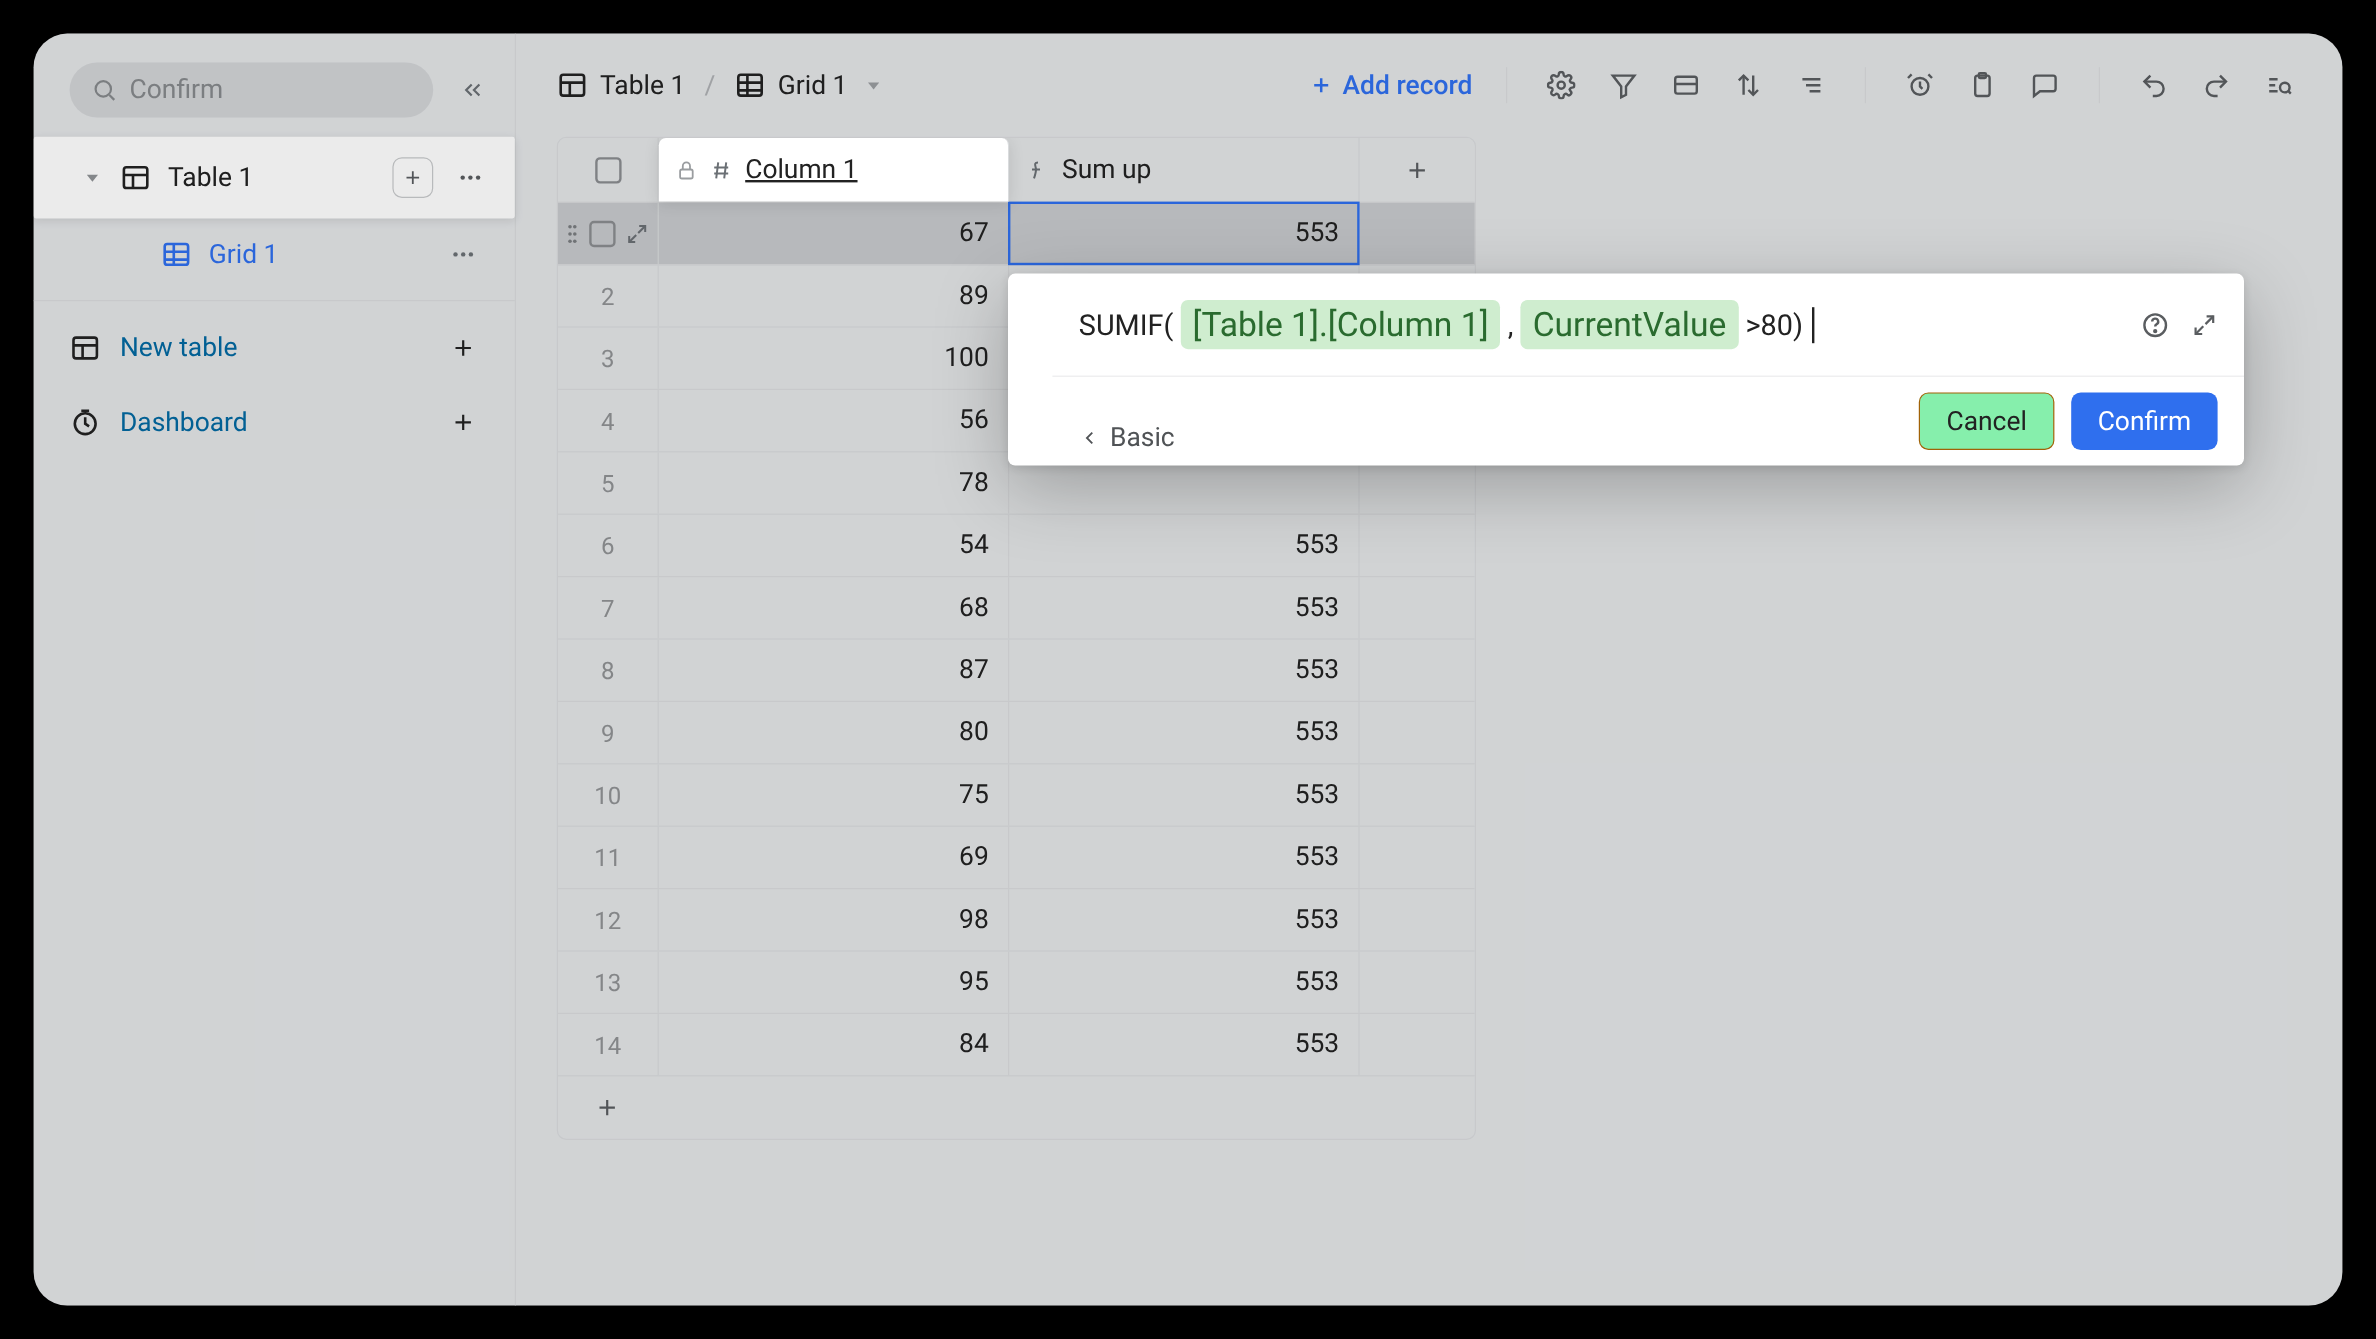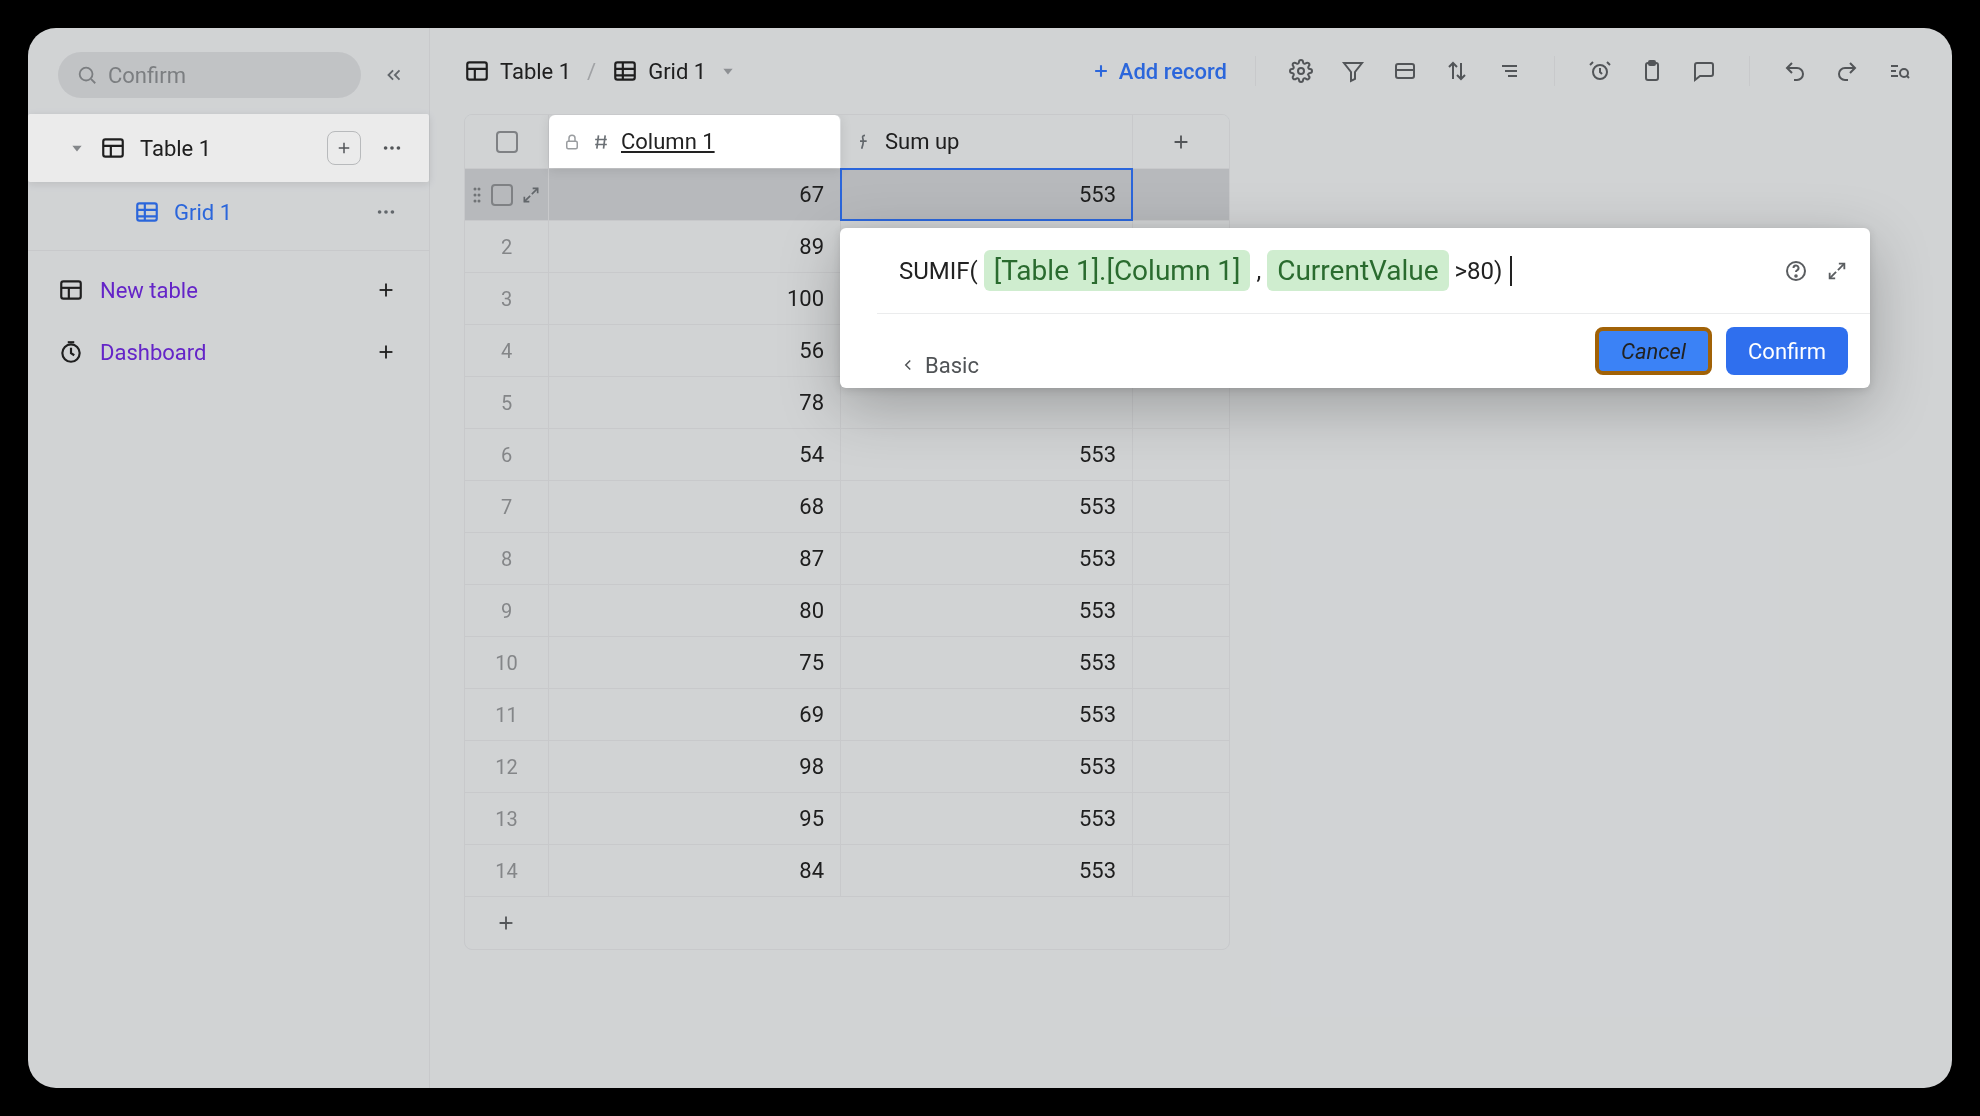--- a/index.html
+++ b/index.html
@@ -99,21 +99,21 @@
   .sb-divider {
     height: 1px;
     background: var(--border);
     margin: 8px 0;
   }
   .sb-link {
     display: flex; align-items: center;
     height: 62px;
     padding: 0 26px 0 30px;
     gap: 16px;
-    color: #6d28d9;
+    color: #0369a1;
   }
   .sb-link .lbl { flex: 1; }
   .chev-down {
     color: #909396;
     width: 18px;
     display: flex; align-items: center; justify-content: center;
   }
 
   
   .main {
@@ -305,25 +305,24 @@
     margin-top: 28px;
   }
   .btn {
     height: 48px;
     padding: 0 22px;
     border-radius: 8px;
     display: flex; align-items: center; justify-content: center;
     font-size: 22px;
   }
   .btn-cancel {
-    border: 4px solid #a16207;
-    background: #3b82f6;
+    border: 1px solid #a16207;
+    background: #86efac;
     color: #222;
     margin-left: auto;
-    font-style: italic;
   }
   .btn-confirm {
     background: var(--blue);
     color: #fff;
   }
 
   svg { display: block; }
 </style>
 </head>
 <body>

